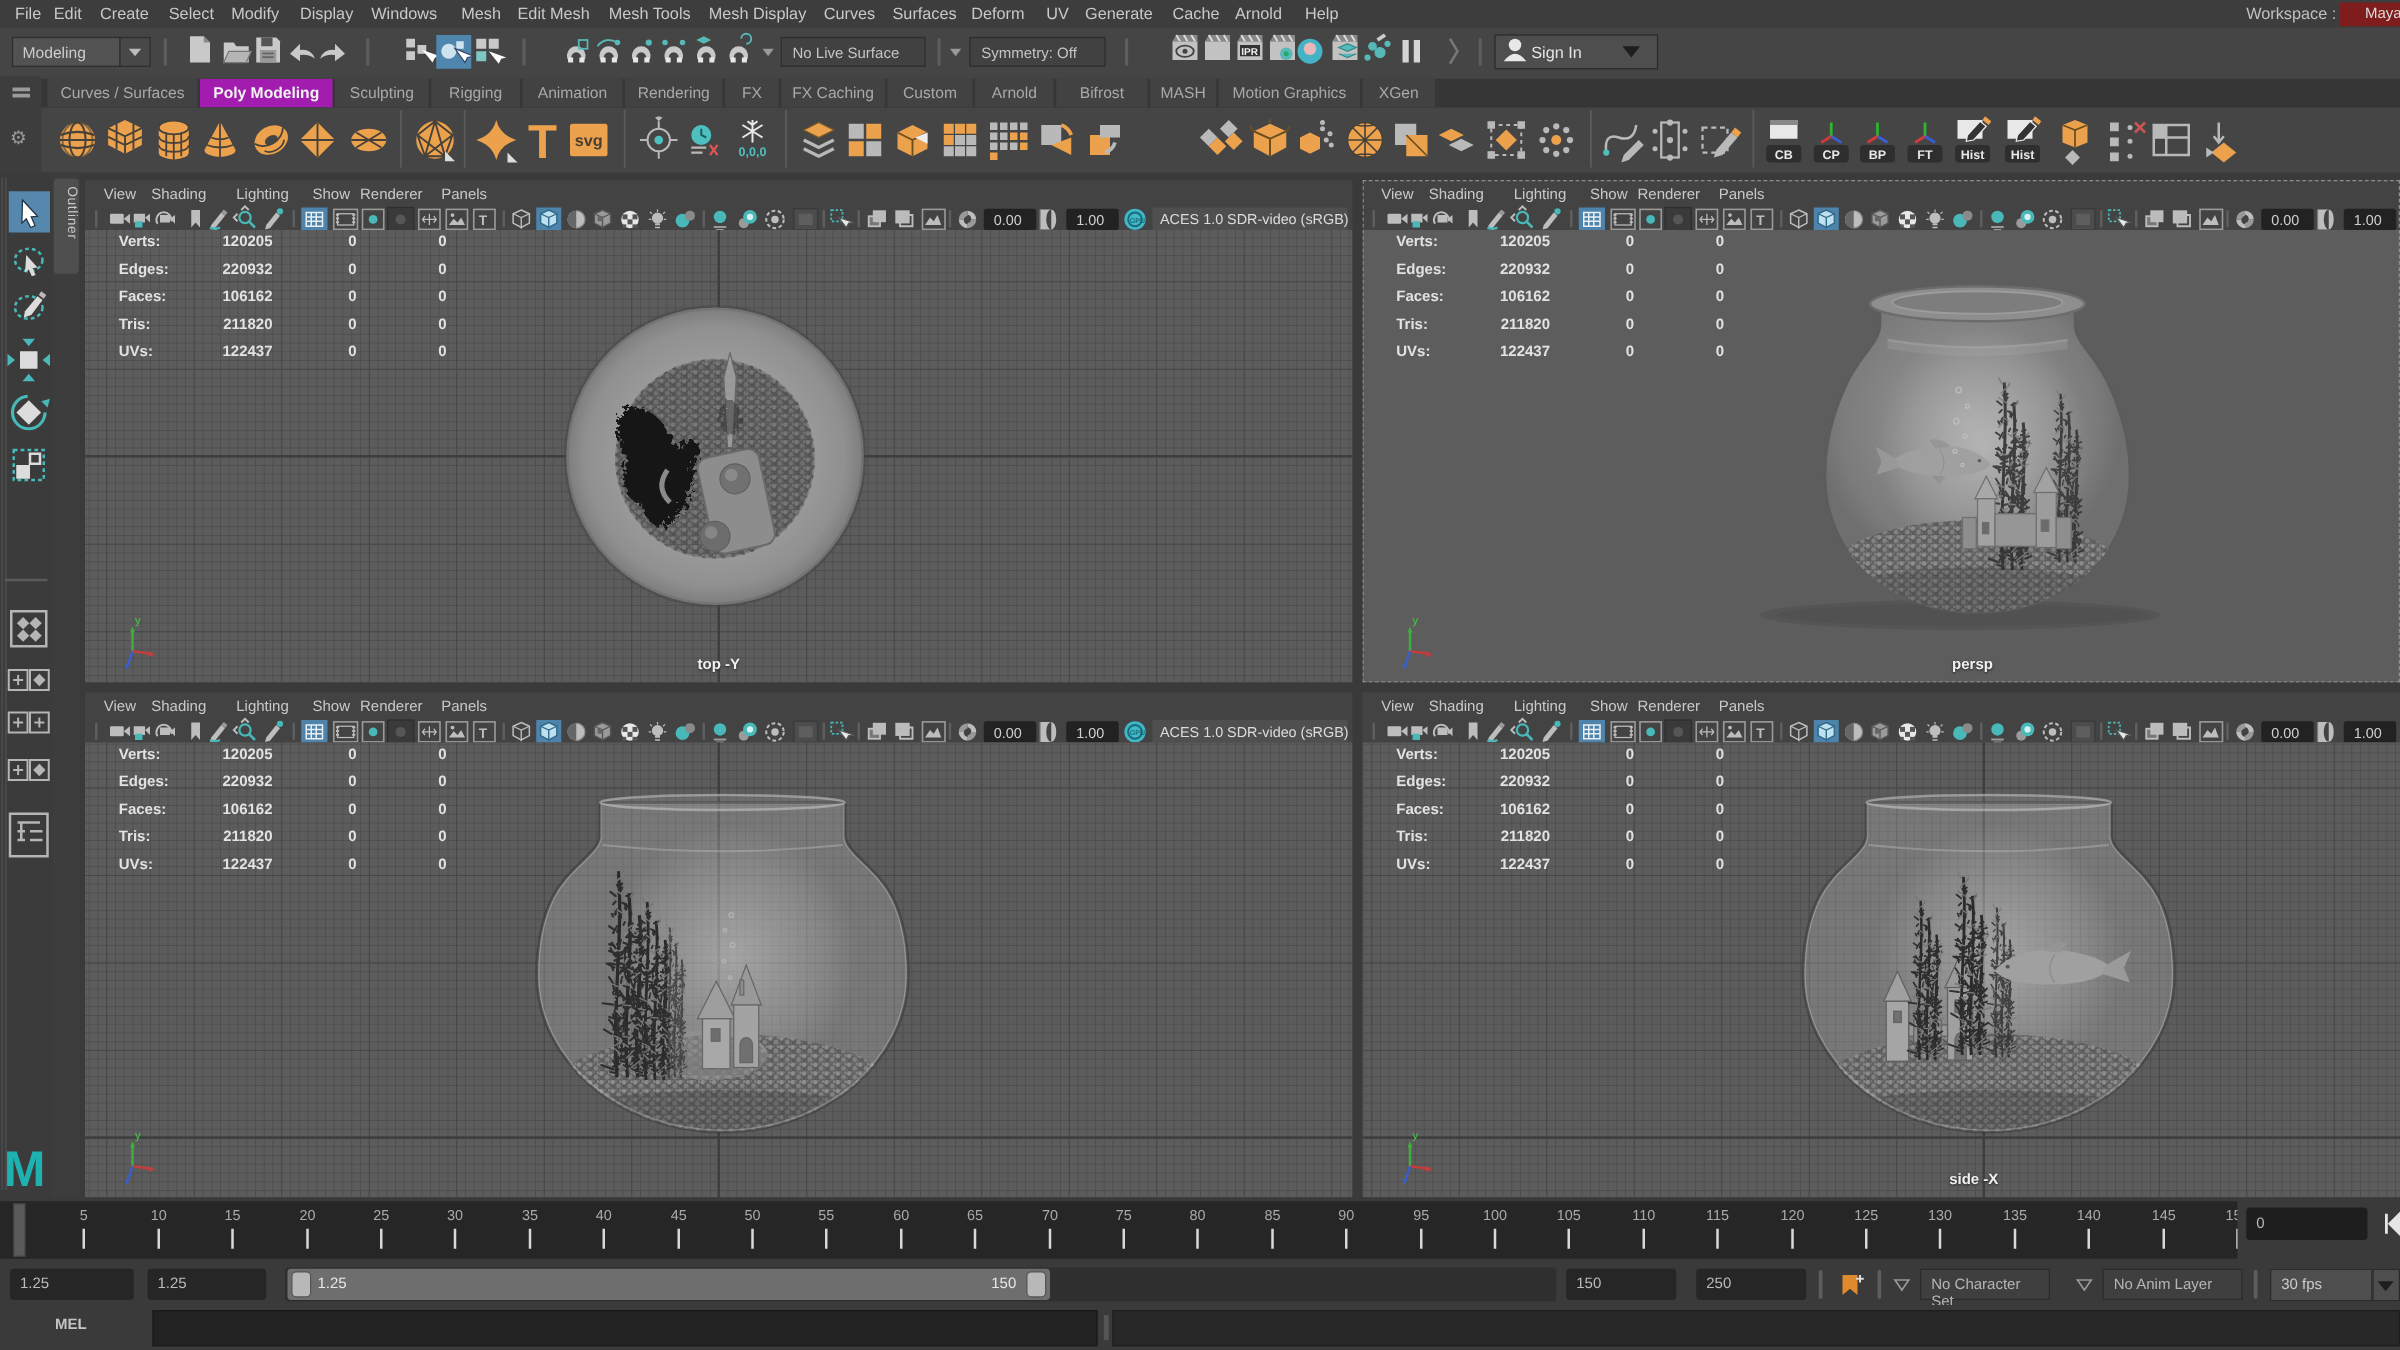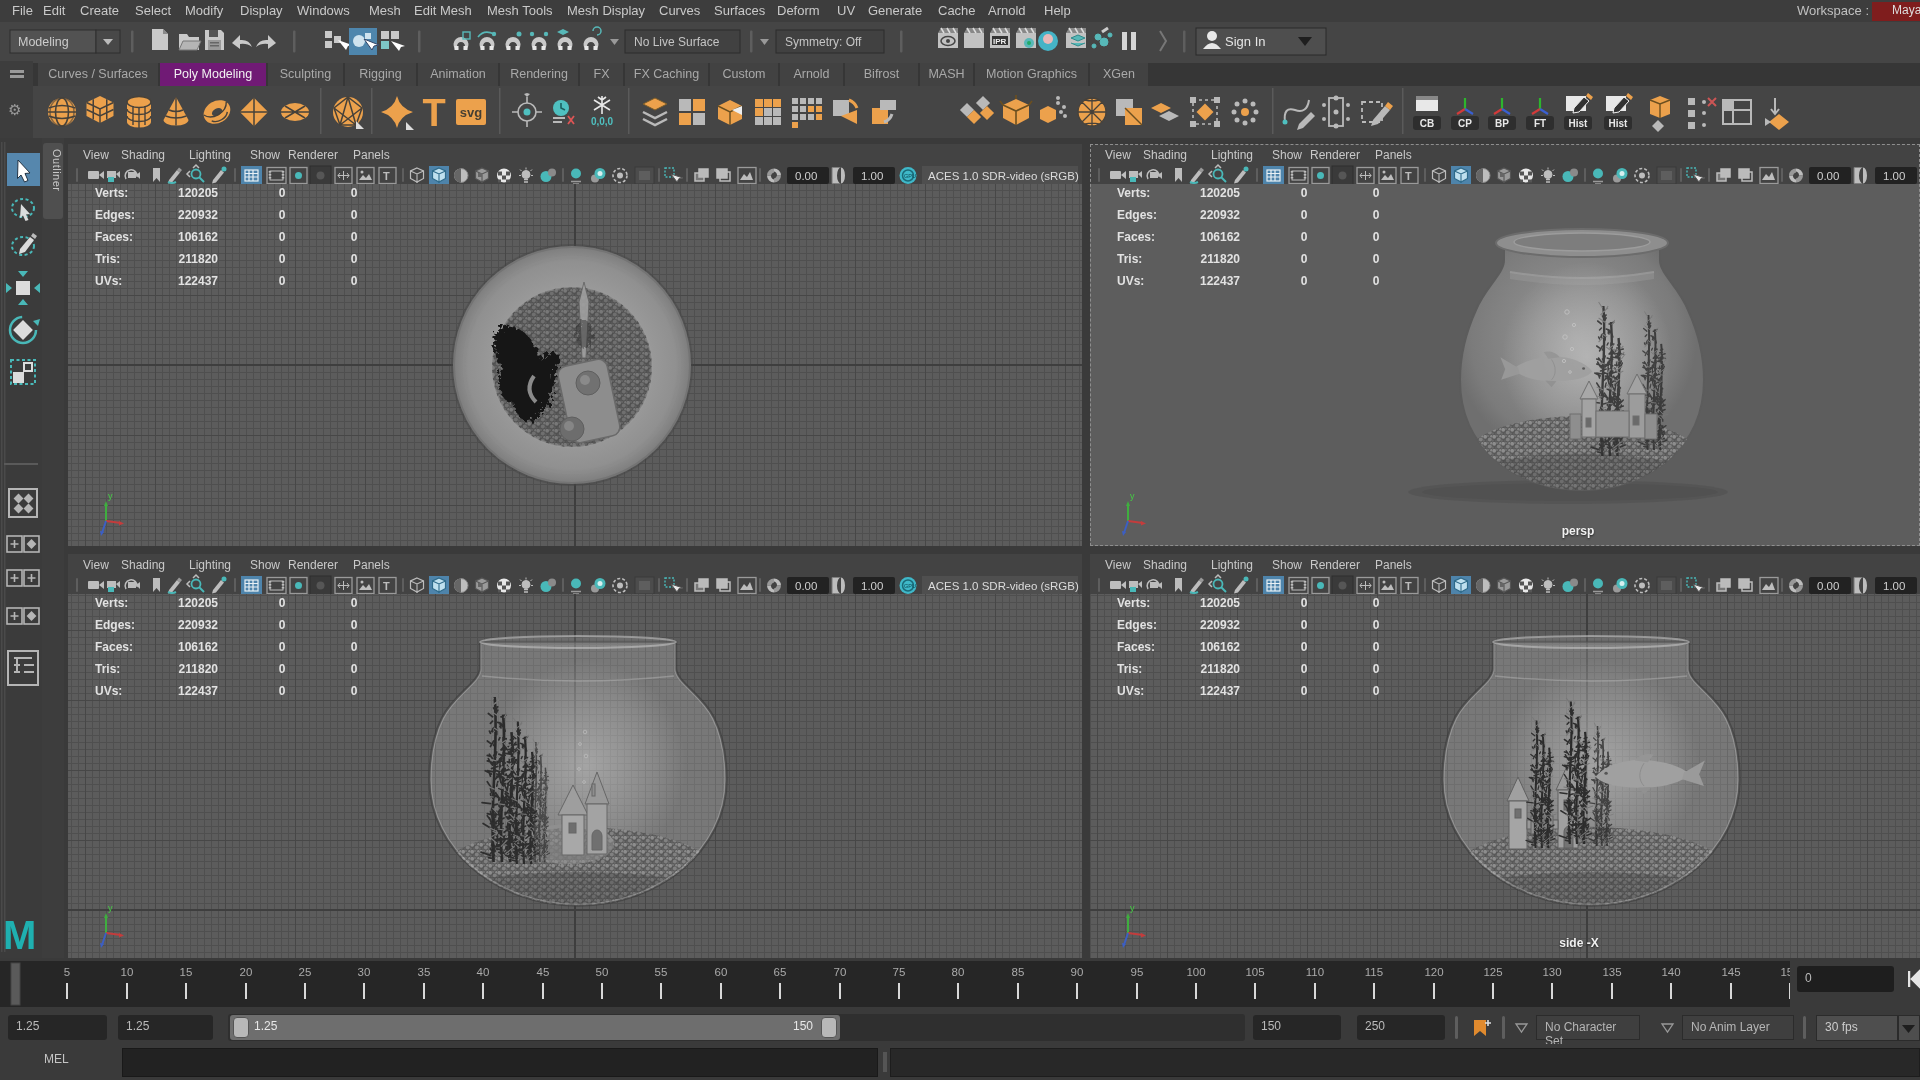--- a/index.html
+++ b/index.html
@@ -5,21 +5,21 @@
 html,body{width:1920px;height:1080px;overflow:hidden;background:#3a3a3a;
  font-family:"Liberation Sans",sans-serif;-webkit-font-smoothing:antialiased}
 .abs{position:absolute}
 #menubar{position:absolute;left:0;top:0;width:1920px;height:22px;background:#3d3d3d;color:#c9c9c9;font-size:13px}
 #menubar span{position:absolute;top:3px;white-space:nowrap}
 #toolbar{position:absolute;left:0;top:22px;width:1920px;height:39px;background:#454545}
 #shelf{position:absolute;left:0;top:61px;width:1920px;height:77px;background:#454545}
 #shelftabs{position:absolute;left:33px;top:2px;right:0;height:23px;background:#363636;overflow:hidden}
 .stab{position:absolute;top:0;height:23px;background:#424242;color:#a9a9a9;font-size:12.5px;
  text-align:center;line-height:23px;white-space:nowrap;border-right:2px solid #363636}
-.stab.act{background:#701a75;color:#f2f2f2;font-weight:normal}
+.stab.act{background:#a21caf;color:#f2f2f2;font-weight:bold}
 .fld{position:absolute;background:#262626;border-radius:3px;color:#bbb;font-size:12px}
 .grip{position:absolute;width:3px;border-radius:2px;background:#5e5e5e}
 .pane{position:absolute;background:#434343;overflow:hidden}
 .canvas{position:absolute;left:0;top:40px;right:0;bottom:0;
  background-color:#5c5c5c;
  background-image:
   linear-gradient(#474747 1px,transparent 1px),linear-gradient(90deg,#474747 1px,transparent 1px),
   linear-gradient(#4f4f4f 1px,transparent 1px),linear-gradient(90deg,#4f4f4f 1px,transparent 1px);
  background-size:70px 70px,70px 70px,7px 7px,7px 7px}
 .flat{background-image:none;background-color:#5d5d5d}
@@ -840,20 +840,21 @@
         </g>
         <ellipse cx="520" cy="199" rx="12" ry="12" fill="#717171"></ellipse>
         <circle cx="517" cy="196" r="5" fill="#8a8a8a"></circle>
         <circle cx="520" cy="199" r="12" fill="none" stroke="#5f5f5f"></circle>
         <circle cx="504" cy="245" r="12" fill="#6d6d6d"></circle>
         <circle cx="501" cy="242" r="5" fill="#868686"></circle>
         <circle cx="504" cy="245" r="12" fill="none" stroke="#5f5f5f"></circle>
         <use href="#hud"></use>
         <use href="#trip" transform="translate(38,337)"></use>
       </svg>
+      <div class="vlabel">top -Y</div>
     </div>
   </div>
 <div class="pane" style="left:1090px;top:144px;width:830px;height:402px">
     <svg class="abs" style="left:0;top:0" width="830" height="40">
       <use href="#phead"></use>
     </svg>
     <div class="canvas flat" style="">
       <svg class="abs" style="left:0;top:0" width="830" height="362">
         <ellipse cx="480" cy="308" rx="148" ry="9" fill="#4d4d4d"></ellipse>
         <ellipse cx="478" cy="308" rx="160" ry="12" fill="#535353" opacity="0.7"></ellipse>
@@ -1088,15 +1089,15 @@
     <path d="M2 2 h11 l-5.5 8 z" fill="none" stroke="#999" stroke-width="1.3"></path>
   </svg>
 <div class="abs" style="left:1682px;top:1015px;width:112px;height:25px;background:#3f3f3f;border:1px solid #2b2b2b;color:#b5b5b5;font-size:12px;padding:4px 8px">No Anim Layer</div>
 <div class="grip" style="left:1803px;top:1016px;height:23px"></div>
 <div class="abs" style="left:1816px;top:1015px;width:82px;height:26px;background:#4e4e4e;border:1px solid #2b2b2b;color:#ccc;font-size:12px;padding:4px 8px">30 fps</div>
 <div class="abs" style="left:1898px;top:1015px;width:22px;height:26px;background:#4e4e4e;border:1px solid #2b2b2b"></div>
 <svg class="abs" style="left:1901px;top:1024px" width="16" height="10">
     <path d="M1 1 h13 l-6.5 8 z" fill="#1e1e1e"></path>
   </svg>
 <div class="abs" style="left:0;top:1044px;width:1920px;height:36px;background:#3a3a3a"></div>
-<div class="abs" style="left:44px;top:1052px;color:#c5c5c5;font-size:12px;font-weight:normal">MEL</div>
+<div class="abs" style="left:44px;top:1052px;color:#c5c5c5;font-size:12px;font-weight:bold">MEL</div>
 <div class="abs" style="left:122px;top:1048px;width:756px;height:29px;background:#222;border:1px solid #191919"></div>
 <div class="abs" style="left:883px;top:1052px;width:4px;height:20px;background:#555"></div>
 <div class="abs" style="left:890px;top:1048px;width:1030px;height:29px;background:#282828;border:1px solid #1d1d1d"></div>
 </body></html>

